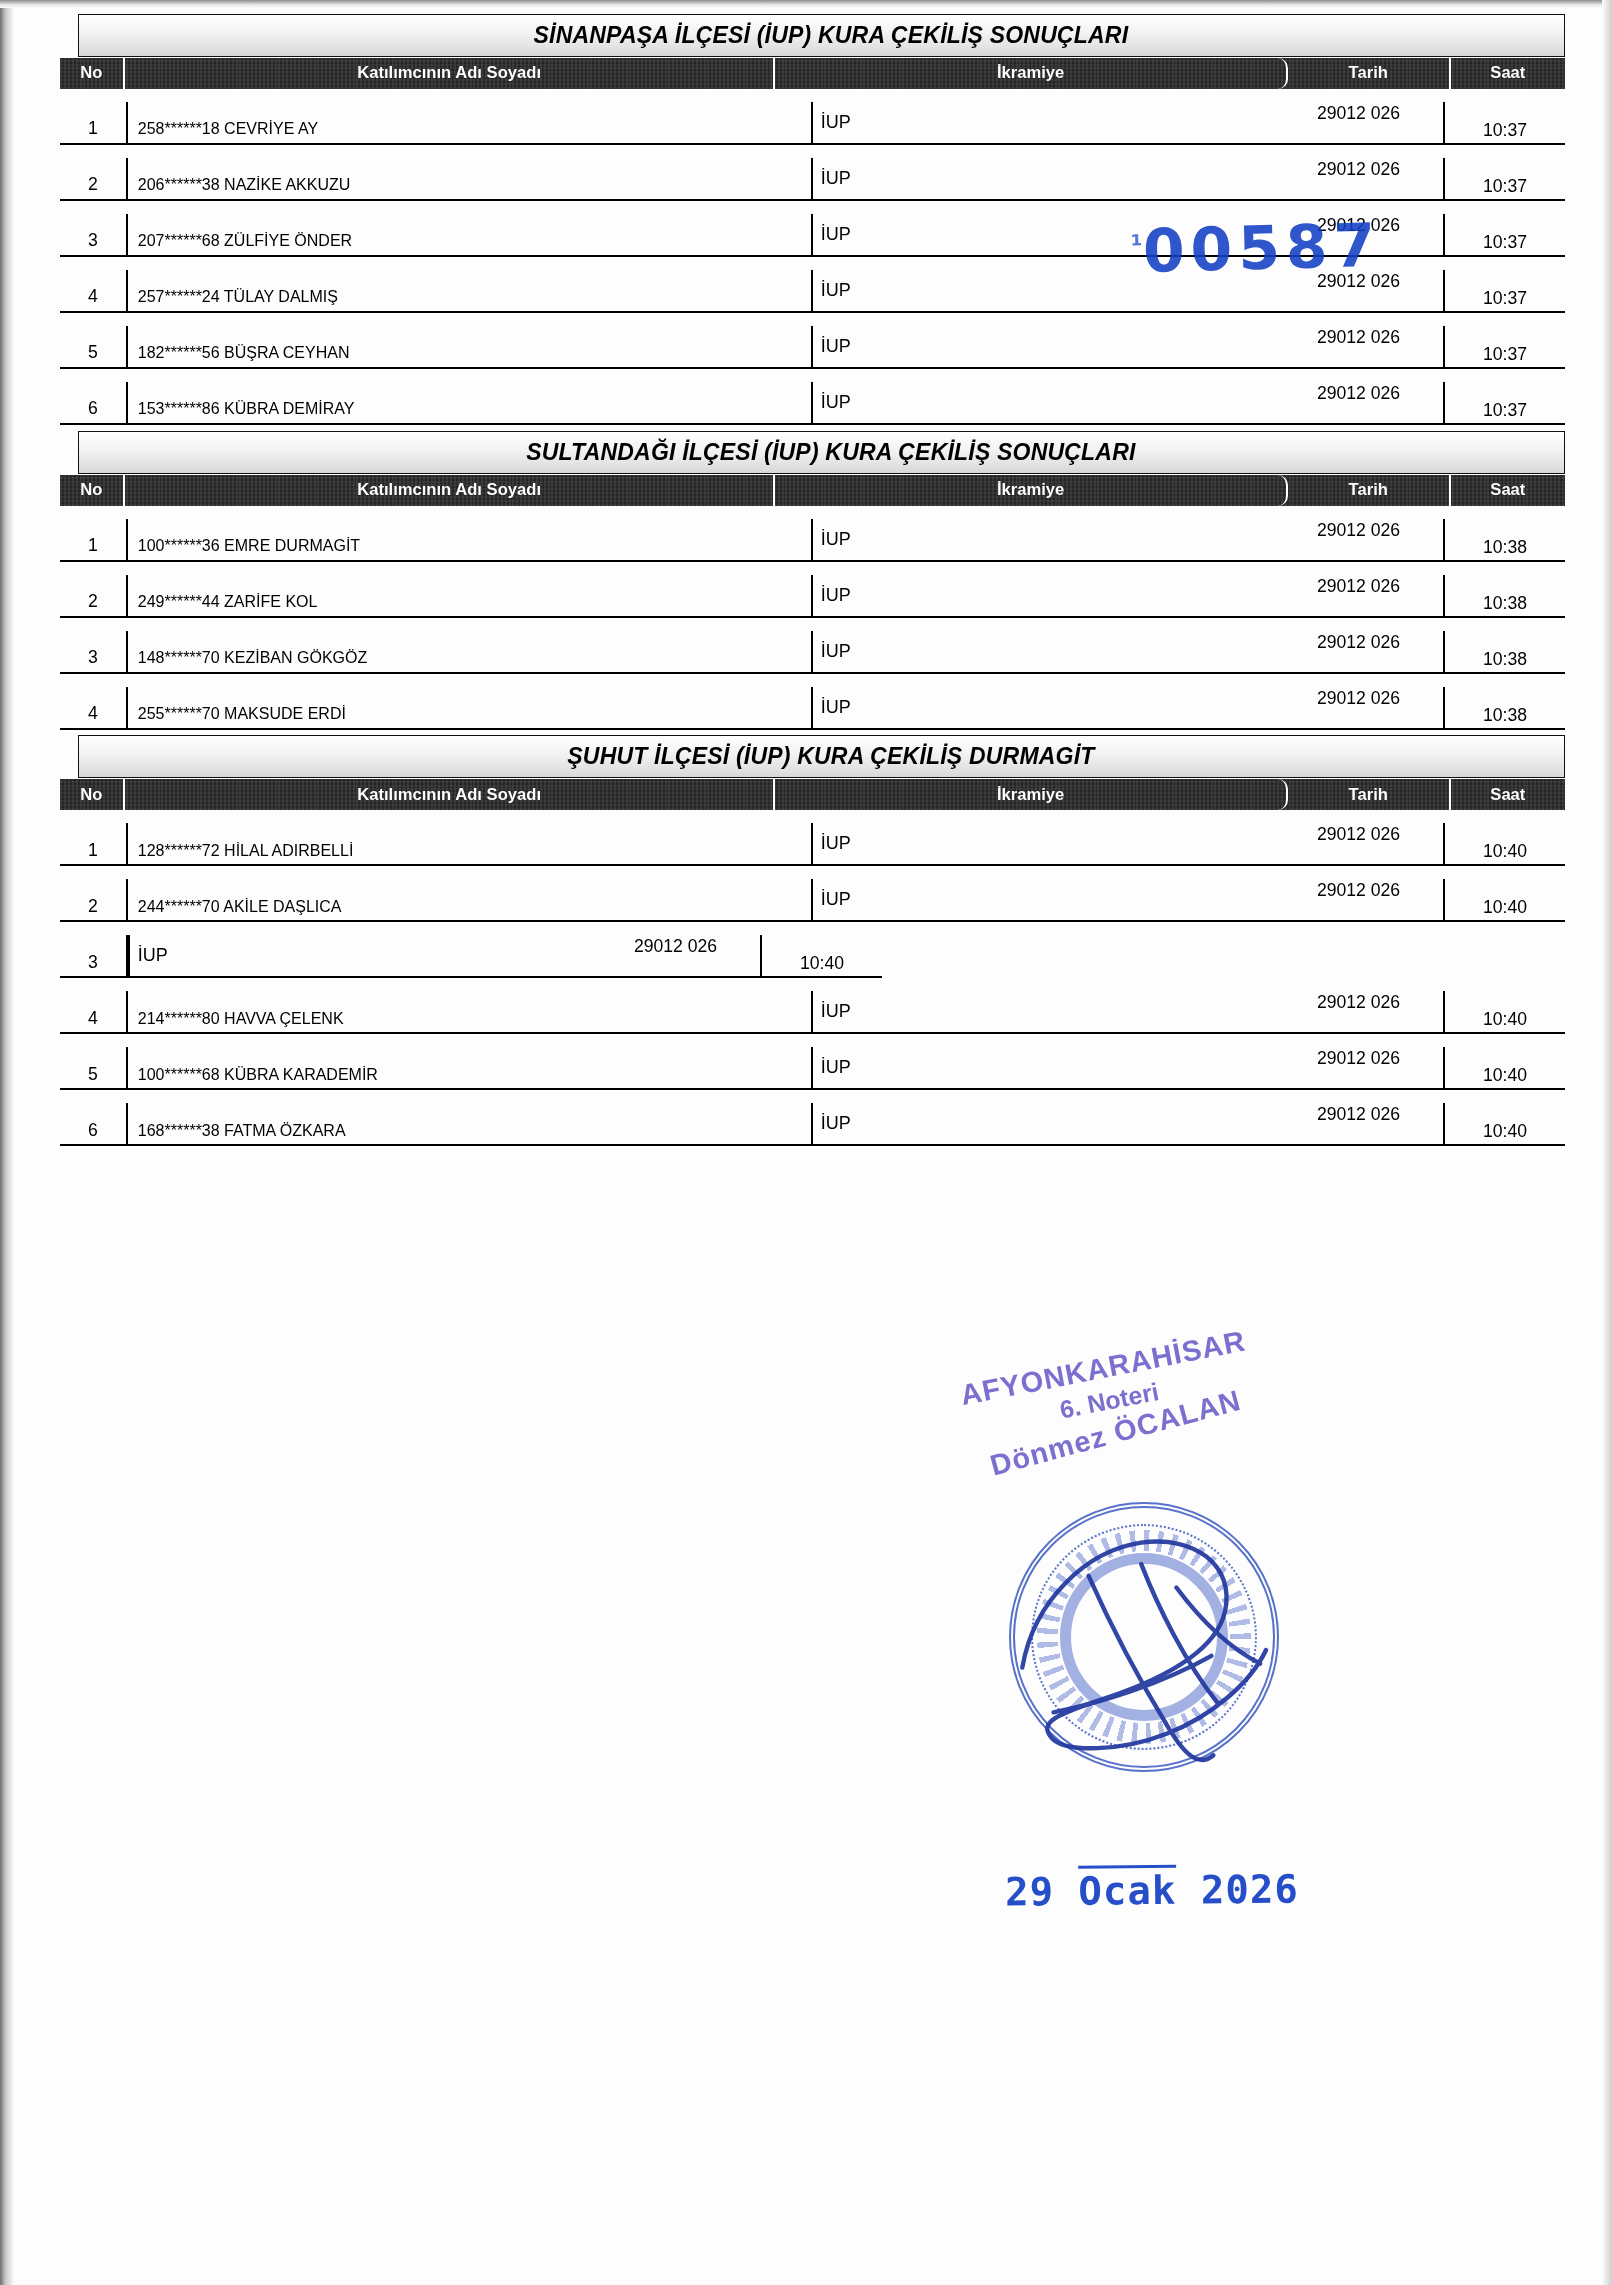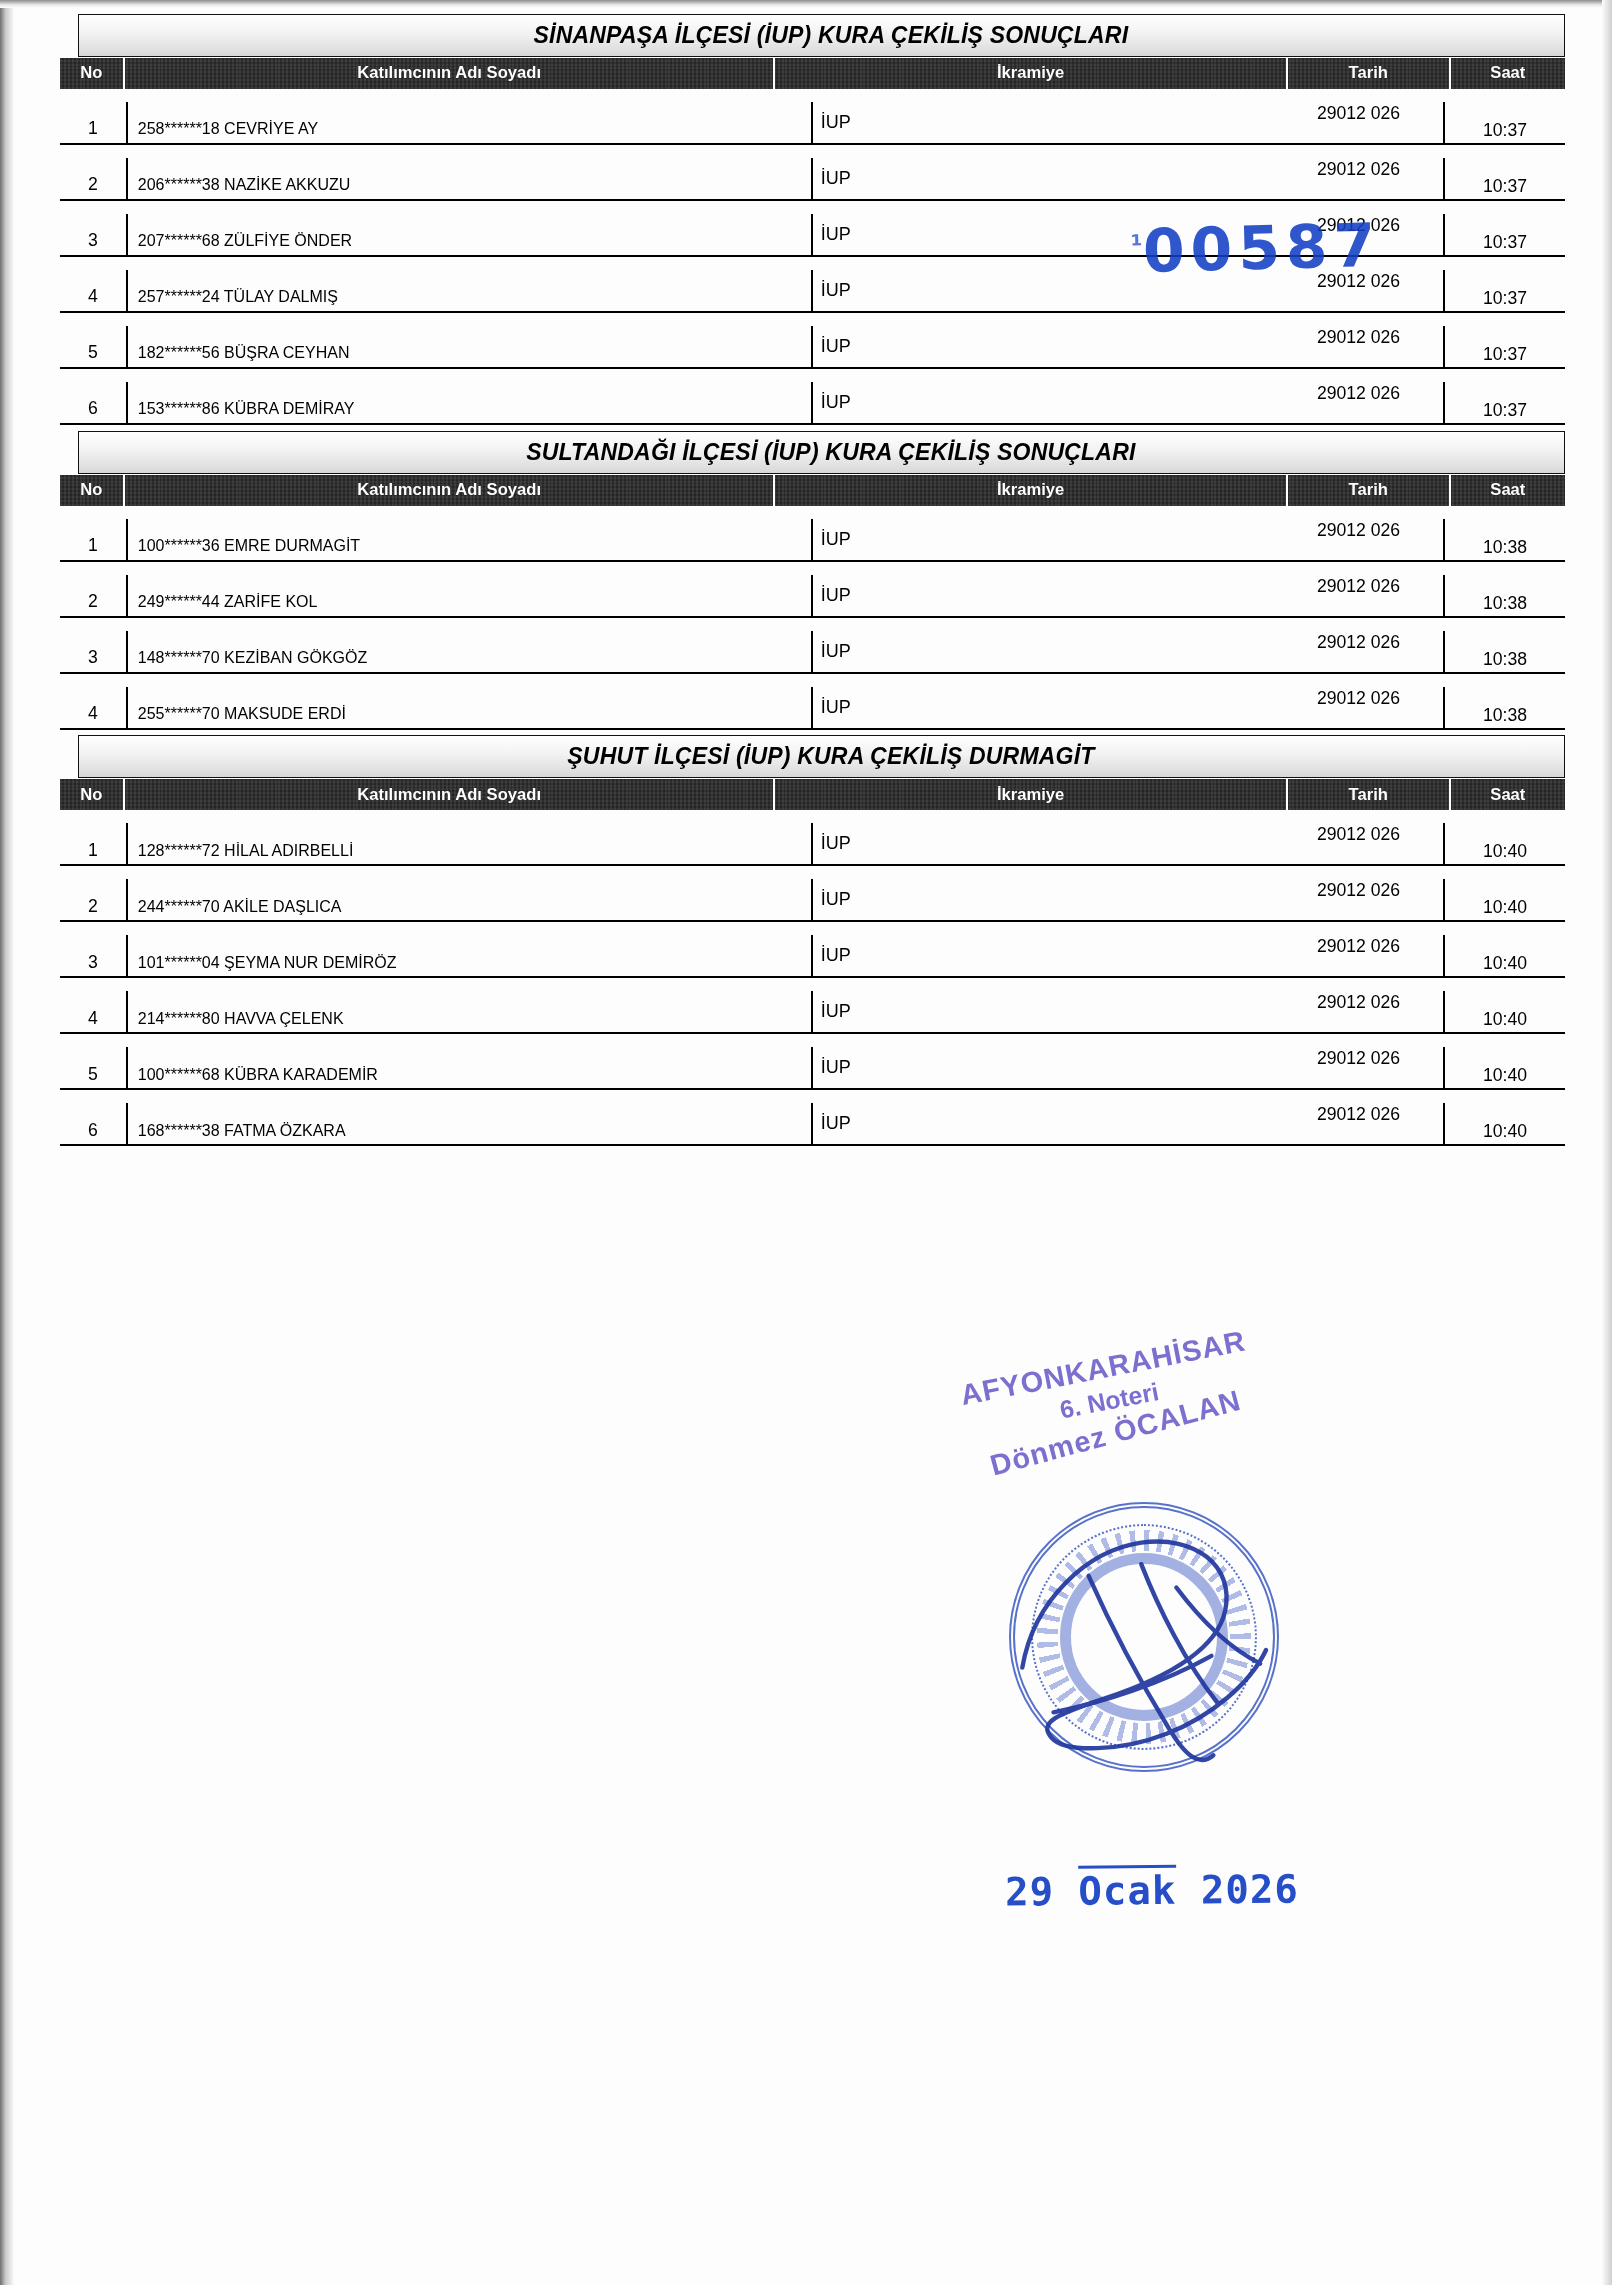--- a/index.html
+++ b/index.html
@@ -53,21 +53,21 @@
     margin-top:1px;
     background-image:
       repeating-linear-gradient(90deg, rgba(255,255,255,.05) 0 2px, rgba(0,0,0,.10) 2px 3.9px),
       repeating-linear-gradient(0deg, rgba(255,255,255,.04) 0 2px, rgba(0,0,0,.08) 2px 3.9px);
     background-color:#2c2c2c;
   }
   .hdr-cell{display:flex;align-items:center;justify-content:center;height:100%;
             box-sizing:border-box;text-shadow:0 0 1px rgba(0,0,0,.6);}
   .hc-no{width:68px;border-right:2px solid #fff;}
   .hc-name{width:683px;border-right:2px solid #fff;}
-  .hc-ikr{width:538px;border-right:2px solid #fff;}
+  .hc-ikr{width:538px;border-right:2px solid #fff;border-radius:10px;}
   .hc-tarih{width:171px;border-right:2px solid #fff;}
   .hc-saat{width:120px;}
 
   
   .row{display:flex;height:56px;align-items:flex-end;position:relative;}
   .cell{position:relative;box-sizing:border-box;height:43px;display:flex;align-items:flex-end;}
   .c-no{width:68px;justify-content:center;border-bottom:2px solid #000;border-right:2px solid #000;}
   .c-no span{font-size:17.6px;padding-bottom:3.9px;}
   .c-name{width:683px;border-bottom:2px solid #000;padding-left:9.8px;}
   .c-name span{font-size:16px;padding-bottom:4.9px;white-space:nowrap;}
@@ -403,23 +403,20 @@
             <span>29012 026</span>
           </div>
           <div class="cell c-saat">
             <span>10:40</span>
           </div>
         </div>
         <div class="row">
           <div class="cell c-no">
             <span>3</span>
           </div>
-          <div class="cell c-name">
-            <span>101******04 ŞEYMA NUR DEMİRÖZ</span>
-          </div>
           <div class="cell c-ikr">
             <span>İUP</span>
           </div>
           <div class="cell c-tarih">
             <span>29012 026</span>
           </div>
           <div class="cell c-saat">
             <span>10:40</span>
           </div>
         </div>

